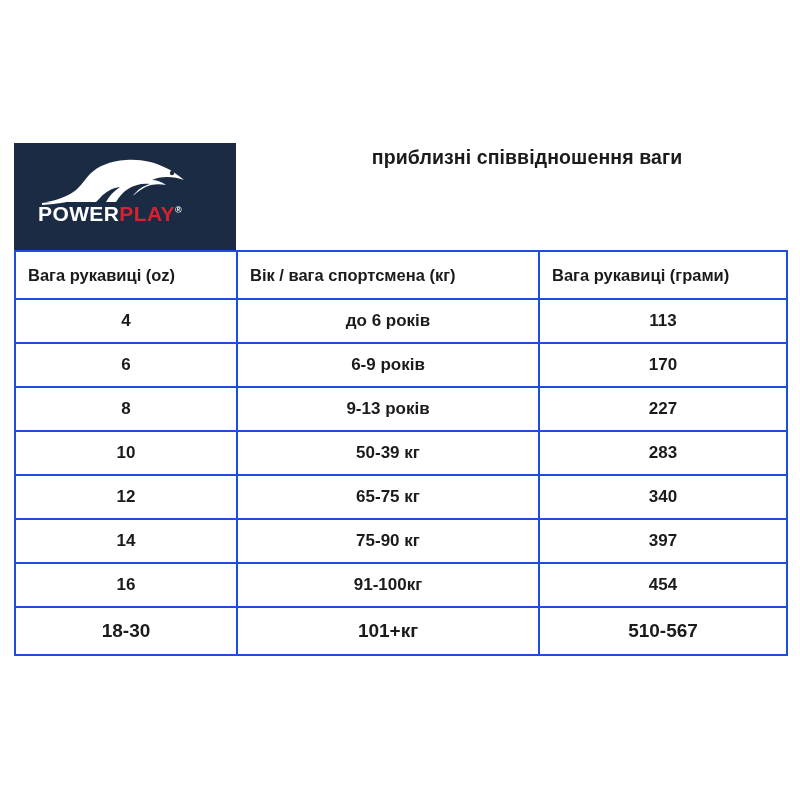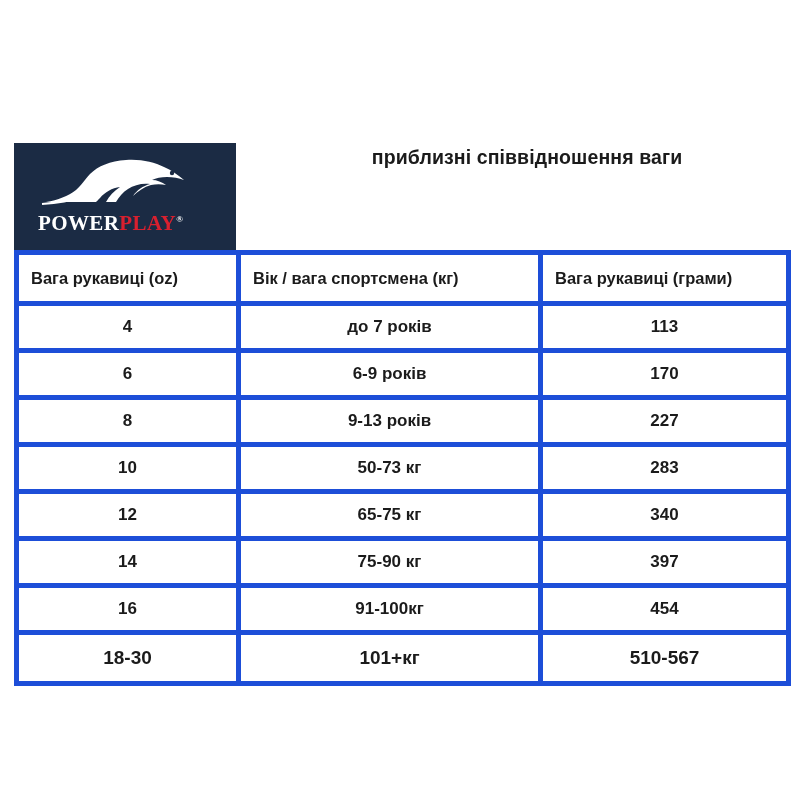--- a/index.html
+++ b/index.html
@@ -41,26 +41,25 @@
     position: absolute;
     left: 24px;
     top: 13px;
     width: 170px;
     height: 52px;
   }
 
   .logo-text {
     position: absolute;
     left: 24px;
-    top: 68px;
+    top: 59px;
     font-size: 21px;
     font-weight: bold;
     letter-spacing: 0.4px;
     white-space: nowrap;
-    font-family: Liberation Serif, serif;
   }
   .logo-text .pw-power { color: #ffffff; }
   .logo-text .pw-play  { color: #d8202f; }
   .logo-text .pw-reg {
     color: #ffffff;
     font-size: 9px;
     vertical-align: super;
   }
 
   .header-title {
@@ -79,21 +78,21 @@
   }
 
   
   table.spec {
     border-collapse: collapse;
     width: 772px;
     table-layout: fixed;
   }
   table.spec th,
   table.spec td {
-    border: 5px solid #1d4ed8;
+    border: 2px solid #1d4ed8;
     height: 42px;
     font-size: 17px;
     font-weight: bold;
     color: #1b1b1b;
     text-align: center;
     padding: 0 4px;
     vertical-align: middle;
   }
   table.spec th {
     text-align: left;
@@ -146,36 +145,36 @@
     <thead>
       <tr>
         <th class="col-c">Вага рукавиці (oz)</th>
         <th class="col-c">Вік / вага спортсмена (кг)</th>
         <th class="col-c">Вага рукавиці (грами)</th>
       </tr>
     </thead>
     <tbody>
       <tr>
         <td>4</td>
-        <td>до 7 років</td>
+        <td>до 6 років</td>
         <td>113</td>
       </tr>
       <tr>
         <td>6</td>
         <td>6-9 років</td>
         <td>170</td>
       </tr>
       <tr>
         <td>8</td>
         <td>9-13 років</td>
         <td>227</td>
       </tr>
       <tr>
         <td>10</td>
-        <td>50-73 кг</td>
+        <td>50-39 кг</td>
         <td>283</td>
       </tr>
       <tr>
         <td>12</td>
         <td>65-75 кг</td>
         <td>340</td>
       </tr>
       <tr>
         <td>14</td>
         <td>75-90 кг</td>

